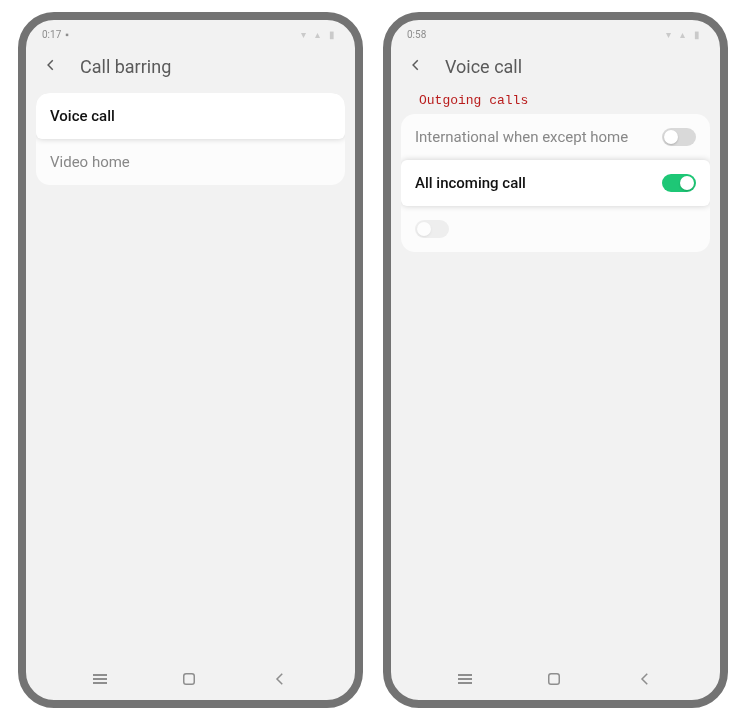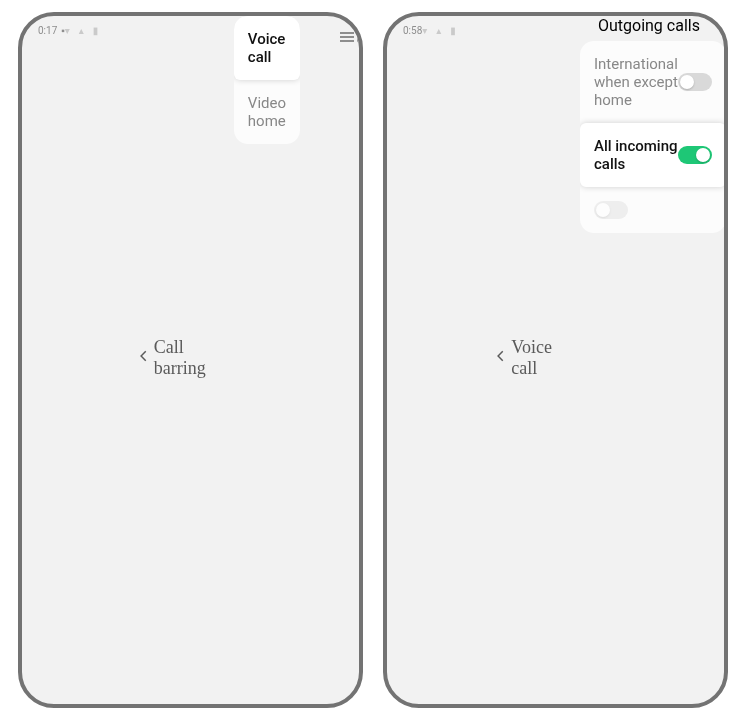--- a/index.html
+++ b/index.html
@@ -8,47 +8,47 @@
     font-family: -apple-system, BlinkMacSystemFont, "Segoe UI", Roboto, sans-serif;
     width: 746px;
     height: 720px;
     display: flex;
     gap: 20px;
     padding: 12px 18px;
   }
   .phone {
     flex: 1;
     background: #f2f2f2;
-    border: 4px solid #737373;
+    border: 8px solid #737373;
     border-radius: 36px;
     overflow: hidden;
     display: flex;
+    flex-direction: column;
     position: relative;
   }
   .status-bar {
     height: 24px;
     display: flex;
     justify-content: space-between;
     align-items: center;
     padding: 4px 16px 0;
     font-size: 10px;
     color: #8e8e8e;
   }
   .status-left, .status-right {
     display: flex;
     gap: 4px;
     align-items: center;
   }
   .status-right .sicon { width: 10px; height: 10px; opacity: 0.4; }
   .header {
     display: flex;
     align-items: center;
-    gap: 3px;
+    gap: 22px;
     padding: 12px 18px 16px;
-    font-family: Liberation Serif, serif;
   }
   .back-chevron svg { width: 14px; height: 14px; stroke: #5a5a5a; }
   .header-title { font-size: 18px; color: #5a5a5a; font-weight: 400; }
   .content { flex: 1; padding: 0 10px; }
   .card {
     background: #fcfcfc;
     border-radius: 14px;
     overflow: hidden;
   }
   .list-item {
@@ -63,23 +63,24 @@
     background: #ffffff;
     color: #111;
     font-weight: 500;
     box-shadow: 0 0 6px rgba(0,0,0,0.18);
     border-radius: 6px;
     position: relative;
     z-index: 2;
   }
   .list-item.disabled { color: #c2c2c2; }
   .section-label {
-    font-size: 16px;
-    color: #000000;
+    font-size: 13px;
+    color: #b91c1c;
     padding: 10px 14px 4px;
+    font-family: Liberation Mono, monospace;
   }
   .section-label.first { padding-top: 0; padding-bottom: 6px; margin-left: 4px; }
   .toggle {
     width: 34px;
     height: 18px;
     border-radius: 10px;
     background: #d9d9d9;
     position: relative;
     flex-shrink: 0;
   }
@@ -176,21 +177,21 @@
     <span class="header-title">Voice call</span>
   </div>
   <div class="content">
     <div class="section-label first">Outgoing calls</div>
     <div class="card">
       <div class="list-item">
         <span>International when except home</span>
         <span class="toggle"></span>
       </div>
       <div class="list-item highlight">
-        <span>All incoming calls</span>
+        <span>All incoming call</span>
         <span class="toggle on"></span>
       </div>
       <div class="list-item disabled">
         <span class="toggle faded"></span>
       </div>
     </div>
   </div>
   <div class="nav-bar">
     <div class="nav-recent">
         <span></span>

